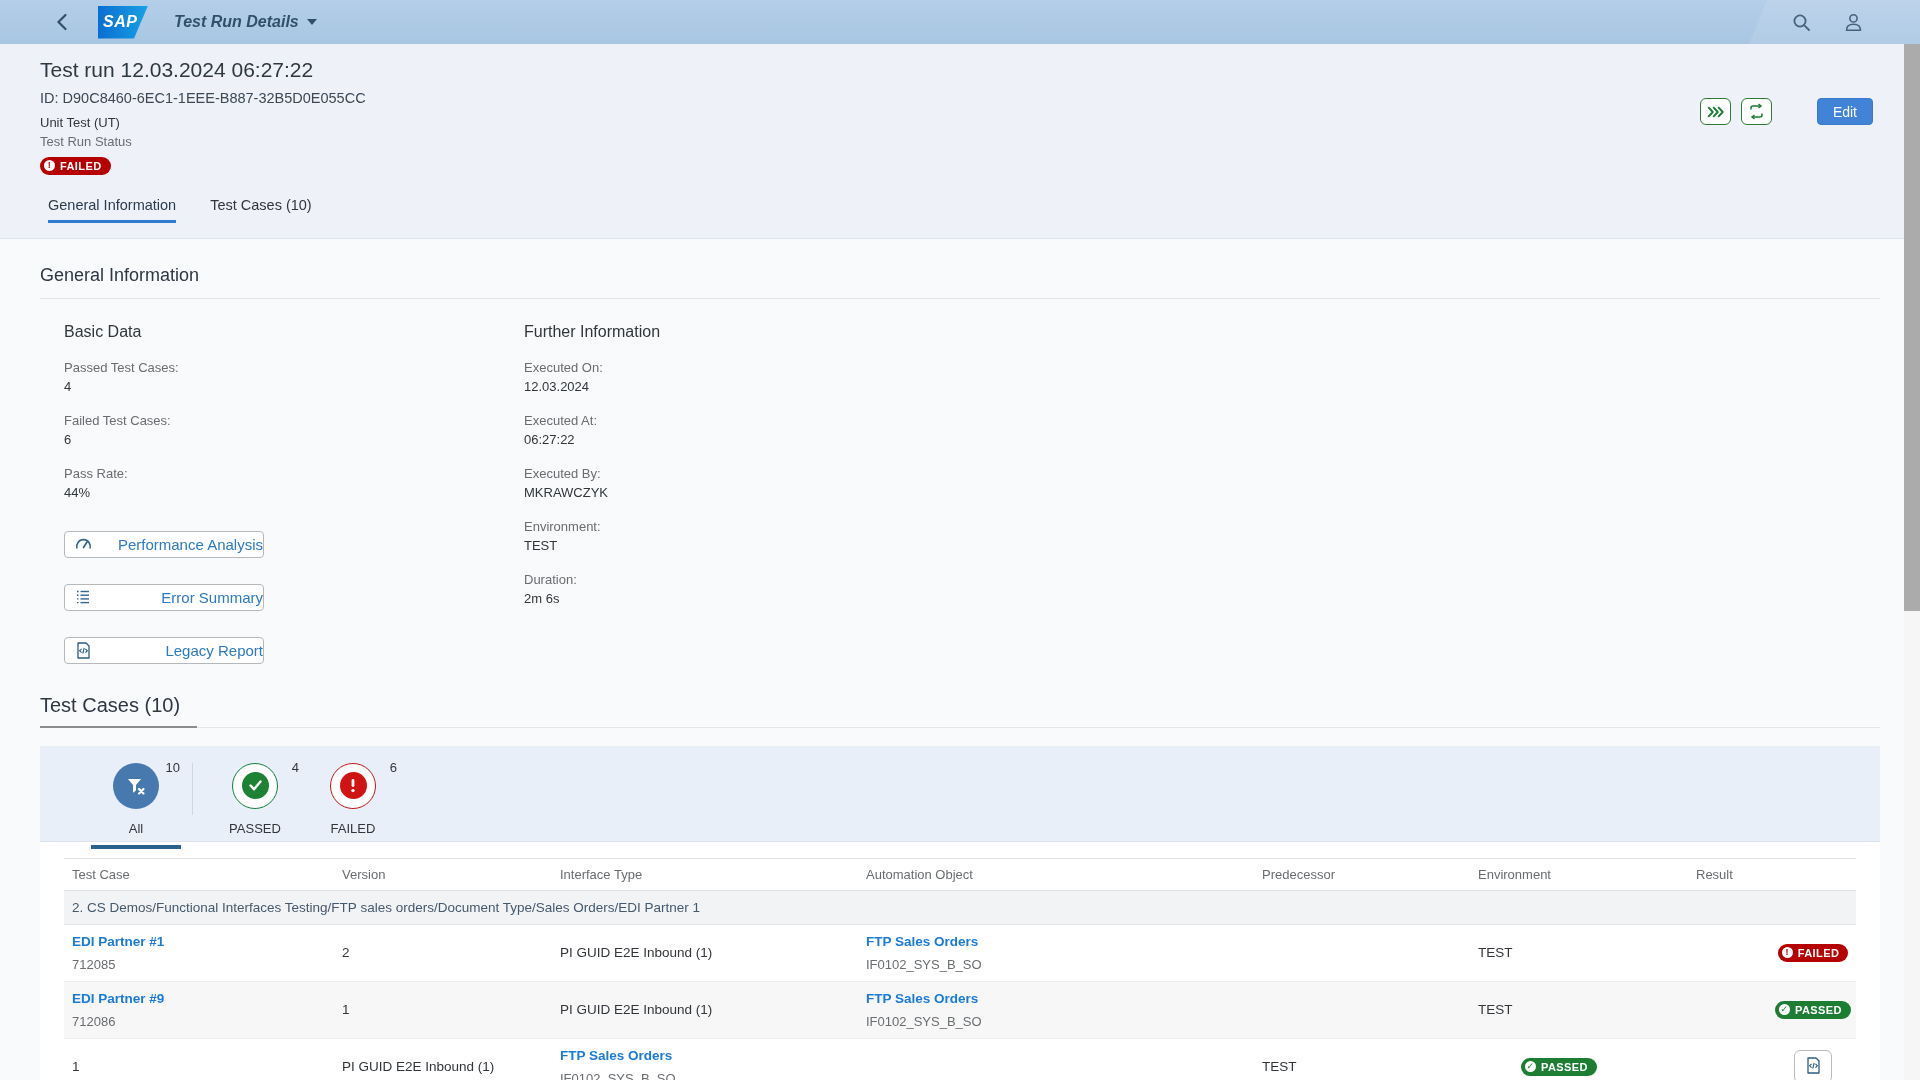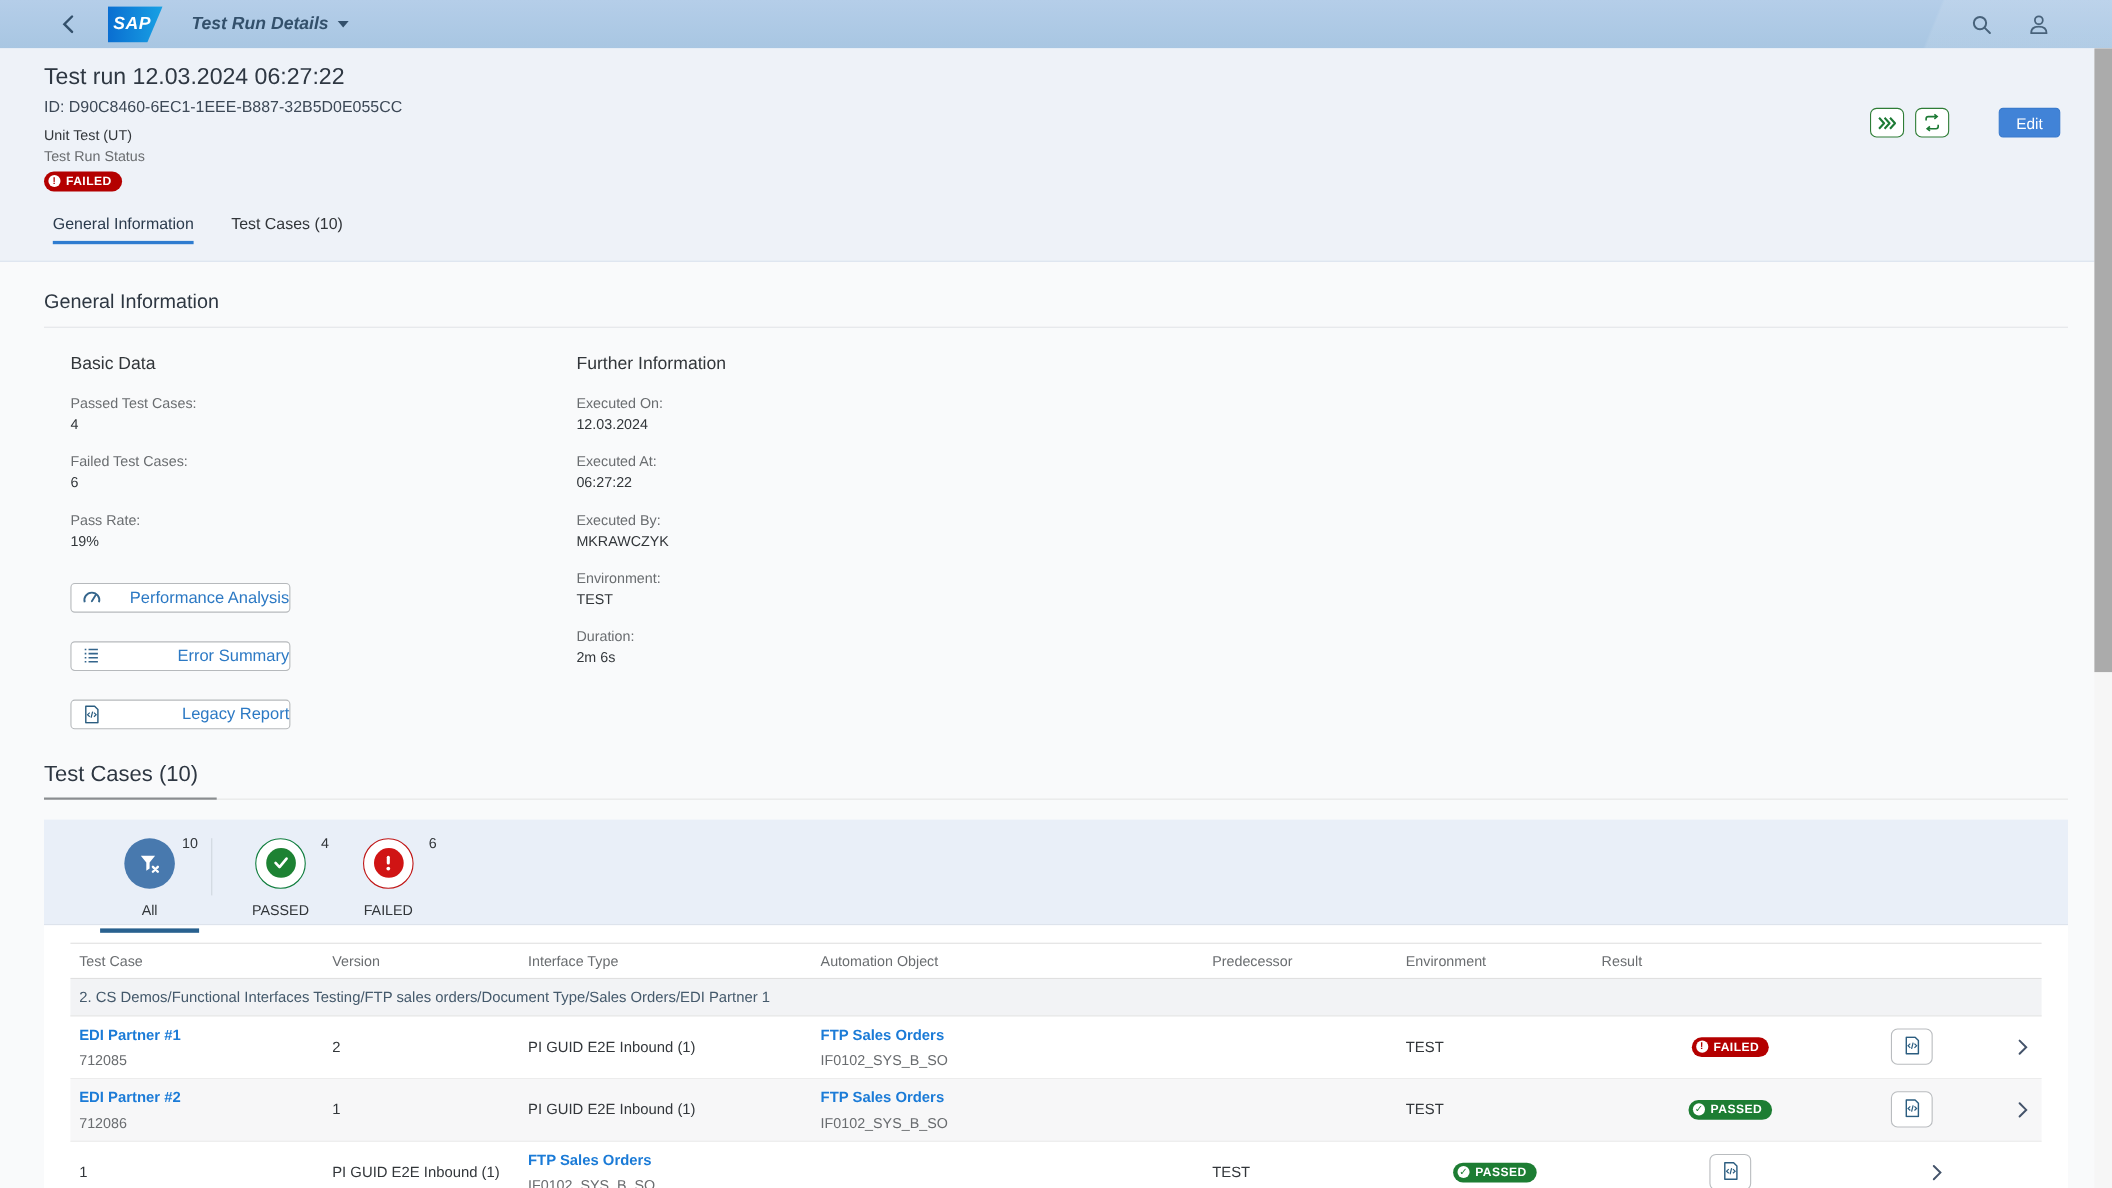--- a/index.html
+++ b/index.html
@@ -67,21 +67,21 @@
   .filter-passed .inner-disc { background:#1d8233; }
   .filter-failed .inner-disc { background:#d01414; }
   .filter-count { position:absolute; top:-3px; right:-6px; font-size:13px; color:#32363a; }
   .filter-label { margin-top:12px; font-size:13px; color:#32363a; }
   .filter-item.active::after { content:""; position:absolute; left:-7px; right:-7px; bottom:-13px; height:4px; background:#29618f; }
   .filter-sep { width:1px; height:52px; background:#cfd6de; margin:0 24px 0 18px; }
   .filter-gap { width:22px; }
 
   
   .tc-table { padding:16px 24px 0 24px; }
-  .tgrid { display:grid; grid-template-columns:230px 178px 266px 356px 176px 178px 250px 80px 1fr; }
+  .tgrid { display:grid; grid-template-columns:230px 178px 266px 356px 176px 178px 250px 80px 1fr;gap:40px; }
   .thead { border-top:1px solid #e0e0e0; border-bottom:1px solid #e0e0e0; height:33px; }
   .th { display:flex; align-items:center; padding:0 8px; font-size:13px; color:#6a6d70; font-weight:400; }
   .group-row { background:#f2f3f5; border-bottom:1px solid #e5e5e5; height:34px; display:flex; align-items:center; padding:0 8px; font-size:13.5px; color:#44596b; }
   .trow { border-bottom:1px solid #ececec; height:57px; }
   .trow.alt { background:#f7f7f8; }
   .td { padding:0 8px; display:flex; flex-direction:column; justify-content:center; gap:8px; font-size:13.5px; color:#32363a; }
   .td .cell-link { color:#1b7bd7; font-weight:700; font-size:13.5px; cursor:pointer; }
   .td .cell-sub { color:#6a6d70; font-size:13px; }
   .td.center-single { justify-content:center; }
   .td.result-cell { flex-direction:row; align-items:center; }
@@ -168,21 +168,21 @@
           <div class="field">
             <div class="f-label">Passed Test Cases:</div>
             <div class="f-value">4</div>
           </div>
           <div class="field">
             <div class="f-label">Failed Test Cases:</div>
             <div class="f-value">6</div>
           </div>
           <div class="field">
             <div class="f-label">Pass Rate:</div>
-            <div class="f-value">19%</div>
+            <div class="f-value">44%</div>
           </div>
         </div>
       <div class="action-buttons">
           <div class="sap-btn">
             <span class="btn-ico"><svg width="17" height="15" viewBox="0 0 17 15">
                 <path d="M2 12.5a6.8 6.8 0 1 1 13 0" fill="none" stroke="#34658c" stroke-width="1.7"></path>
                 <line x1="8.5" y1="11.5" x2="12" y2="6" stroke="#34658c" stroke-width="1.7" stroke-linecap="round"></line>
               </svg></span>
             <span>Performance Analysis</span>
           </div>
@@ -319,21 +319,21 @@
               </div>
             </div>
             <div class="row-chevron">
               <svg width="10" height="16" viewBox="0 0 10 16">
                 <path d="M2 2l6 6-6 6" fill="none" stroke="#44536a" stroke-width="1.8" stroke-linecap="round"></path>
               </svg>
             </div>
           </div>
           <div class="tgrid trow alt">
             <div class="td">
-              <span class="cell-link">EDI Partner #2</span>
+              <span class="cell-link">EDI Partner #9</span>
               <span class="cell-sub">712086</span>
             </div>
             <div class="td center-single">1</div>
             <div class="td center-single">PI GUID E2E Inbound (1)</div>
             <div class="td">
               <span class="cell-link">FTP Sales Orders</span>
               <span class="cell-sub">IF0102_SYS_B_SO</span>
             </div>
             <div class="td center-single"></div>
             <div class="td center-single">TEST</div>

